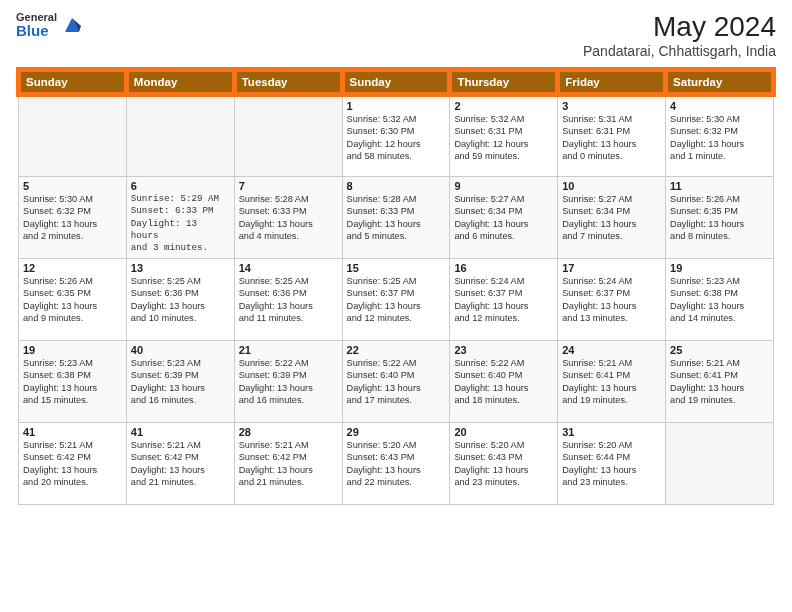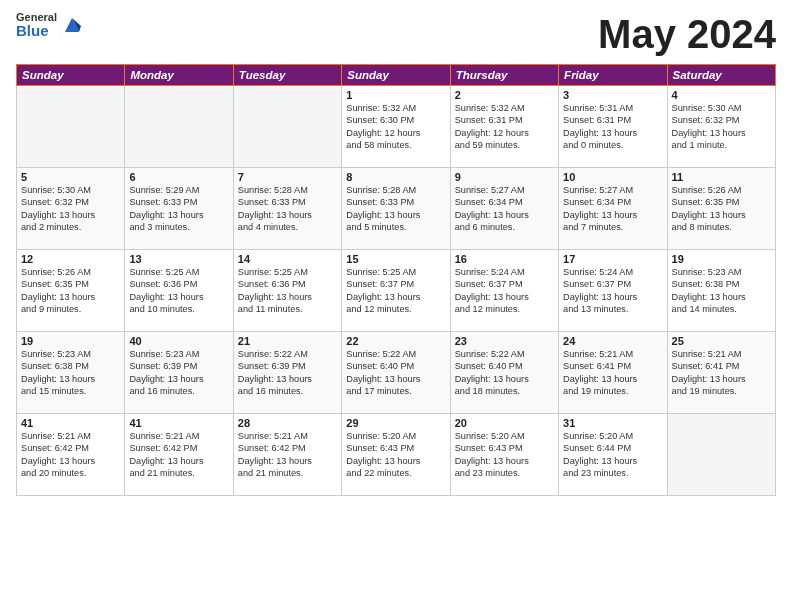--- a/index.html
+++ b/index.html
@@ -44,43 +44,42 @@
     }
     .logo-icon {
       width: 22px;
       height: 22px;
       margin-left: 2px;
     }
     .title-block {
       text-align: right;
     }
     .month-year {
-      font-size: 40px;
-      font-weight: bold;
+      font-size: 28px;
+      font-weight: normal;
       color: #222;
       line-height: 1.1;
     }
     .location {
       font-size: 14px;
       color: #444;
     }
     .calendar {
       width: 100%;
       border-collapse: collapse;
       table-layout: fixed;
     }
     .calendar th {
-      background: #701a75;
+      background: #a16207;
       color: #fff;
       font-size: 11.5px;
       font-weight: bold;
       padding: 4px 5px;
       text-align: left;
-      border: 1px solid #f97316;
-      font-style: italic;
+      border: 5px solid #f97316;
     }
     .calendar td {
       border: 1px solid #ccc;
       vertical-align: top;
       padding: 3px 4px 3px 4px;
       height: 82px;
       background: #fff;
       font-size: 9.5px;
       color: #333;
     }
@@ -113,20 +112,21 @@
         <span class="logo-general">General</span>
         <span class="logo-blue">Blue</span>
       </div>
       <svg class="logo-icon" viewBox="0 0 22 22" xmlns="http://www.w3.org/2000/svg">
         <polygon points="4,18 18,18 11,4" fill="#2166c8"></polygon>
         <polygon points="11,4 18,18 20,12" fill="#1a3e7a"></polygon>
       </svg>
     </div>
     <div class="title-block">
       <div class="month-year">May 2024</div>
+      <div class="location">Pandatarai, Chhattisgarh, India</div>
     </div>
   </div>
 
   <table class="calendar">
     <thead>
       <tr>
         <th>Sunday</th>
         <th>Monday</th>
         <th>Tuesday</th>
         <th>Sunday</th>
@@ -172,21 +172,21 @@
         <tr>
           <td>
             <span class="day-num">5</span>
             <div class="day-info" style="white-space: pre-line;">Sunrise: 5:30 AM
 Sunset: 6:32 PM
 Daylight: 13 hours
 and 2 minutes.</div>
           </td>
           <td>
             <span class="day-num">6</span>
-            <div class="day-info" style="white-space: pre-line;">Sunrise: 5:29 AM
+            <div class="day-info" style="white-space: pre-line; font-family: Liberation Mono, monospace;">Sunrise: 5:29 AM
 Sunset: 6:33 PM
 Daylight: 13 hours
 and 3 minutes.</div>
           </td>
           <td>
             <span class="day-num">7</span>
             <div class="day-info" style="white-space: pre-line;">Sunrise: 5:28 AM
 Sunset: 6:33 PM
 Daylight: 13 hours
 and 4 minutes.</div>

